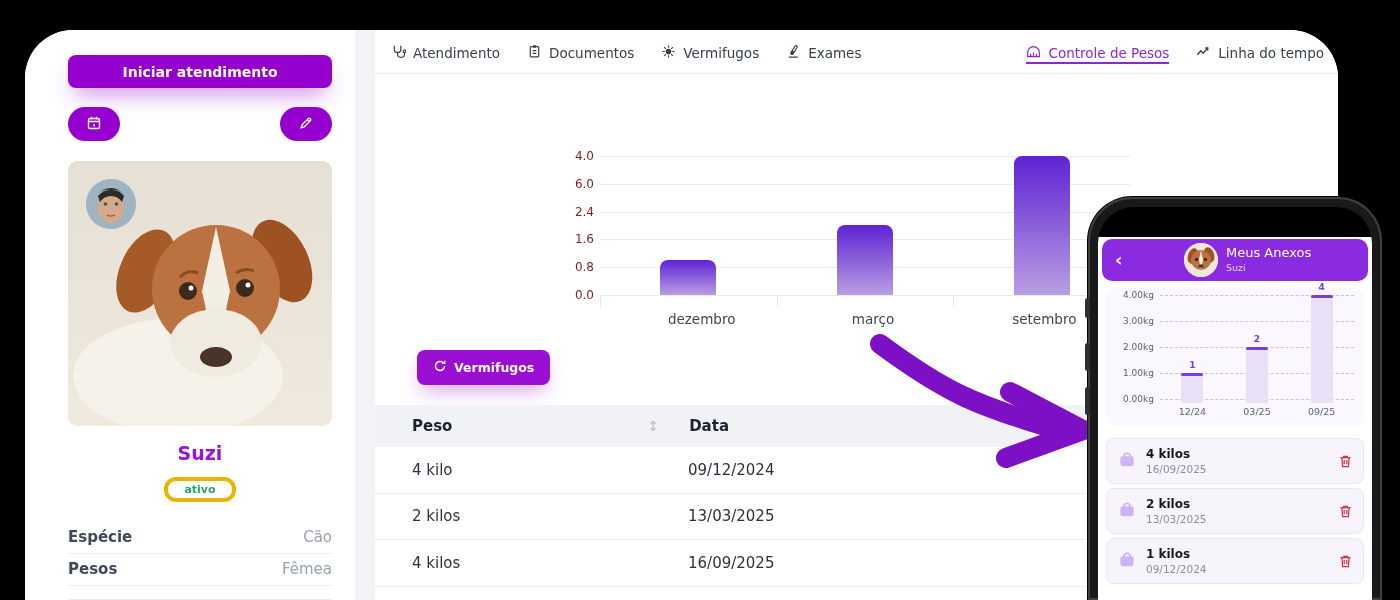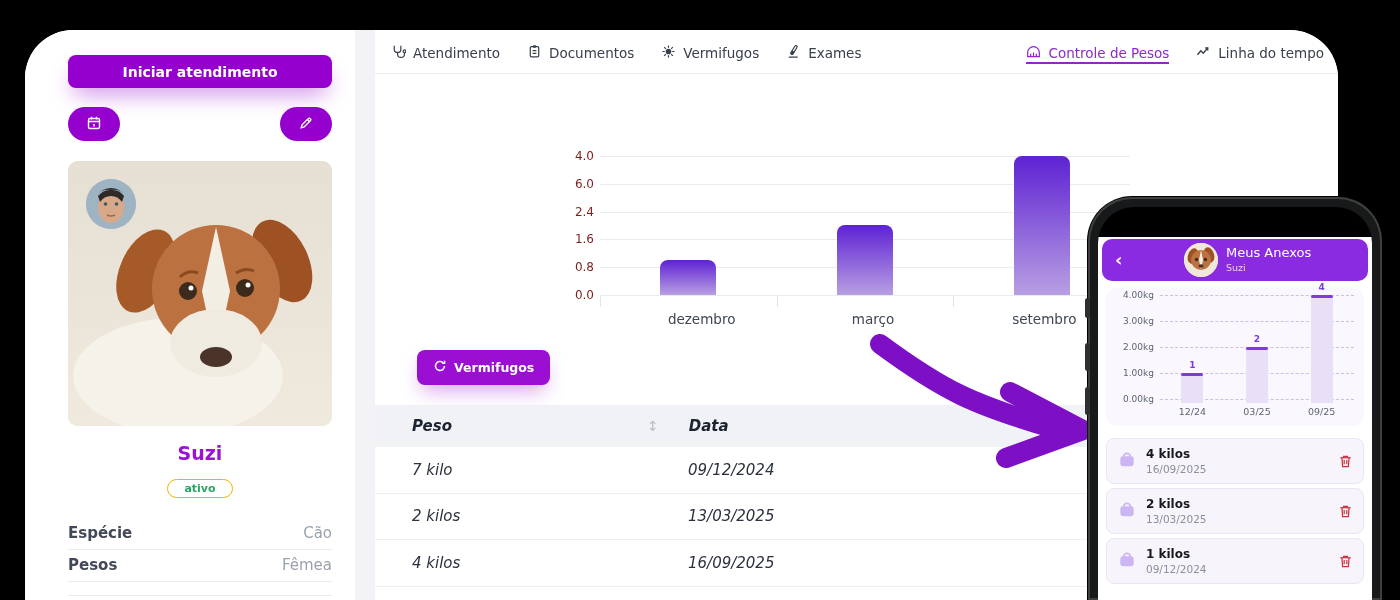--- a/index.html
+++ b/index.html
@@ -18,21 +18,21 @@
   .pill-row { margin-top:19px; display:flex; justify-content:space-between; }
   .pill-btn { width:52px; height:34px; border:none; border-radius:17px; background:#9600ce;
               color:#fff; display:flex; align-items:center; justify-content:center; cursor:pointer; }
   .pet-photo { margin-top:20px; width:264px; height:265px; border-radius:10px; overflow:hidden;
                position:relative; background:#e9e3d9; }
   .pet-photo svg { display:block; }
   .face-avatar { position:absolute; left:18px; top:18px; width:50px; height:50px; border-radius:50%;
                  overflow:hidden; background:#b9c7d1; }
   .pet-name { margin-top:16px; text-align:center; color:#9b12d4; font-size:19px; font-weight:bold; }
   .badge-wrap { margin-top:13px; text-align:center; }
-  .status-badge { display:inline-block; border:1px solid #eab308; color:#27a567; font-size:11px;
+  .status-badge { display:inline-block; border:4px solid #eab308; color:#27a567; font-size:11px;
                   font-weight:bold; border-radius:12px; padding:2px 16px; }
   .attrs { margin-top:20px; }
   .attr-row { display:flex; justify-content:space-between; align-items:center;
               padding:6px 0 7px; border-bottom:1px solid #eaeaef; }
   .attr-label { font-size:15px; font-weight:bold; color:#424857; }
   .attr-value { font-size:15px; color:#9aa2ad; }
 
   
   .gutter { width:20px; background:#f3f3f7; }
 
@@ -58,21 +58,21 @@
           background:linear-gradient(180deg,#5e22d3 0%,#b89fe2 100%); border-radius:8px 8px 0 0; }
   .dcats { position:absolute; top:calc(100% + 16px); left:16px; right:0; display:flex; }
   .dcats span { flex:1; text-align:center; font-size:13.5px; color:#3f4652; }
 
   .btn-register { position:absolute; left:42px; top:320px; height:35px; padding:0 16px;
                   border:none; border-radius:8px; background:#9b0fd2; color:#fff; font-size:12.5px;
                   font-weight:bold; display:flex; align-items:center; gap:7px; cursor:pointer;
                   box-shadow:0 10px 20px -5px rgba(155,15,210,.4); font-family:inherit; }
 
   
-  .wtable { position:absolute; left:0; right:0; top:375px;font-style:italic; }
+  .wtable { position:absolute; left:0; right:0; top:375px; }
   .thead { height:42px; background:#f1f2f6; display:flex; align-items:center; }
   .th-peso { margin-left:37px; font-size:15px; font-weight:bold; color:#1c2330; }
   .sort-ic { margin-left:195px; color:#b9bec7; font-size:14px; cursor:pointer; }
   .th-data { margin-left:30px; font-size:15px; font-weight:bold; color:#1c2330; }
   .trow { display:flex; align-items:center; height:46.5px; border-bottom:1px solid #eceef2; }
   .td-peso { margin-left:37px; width:276px; font-size:15px; color:#2b313d; }
   .td-data { font-size:15px; color:#2b313d; }
 
   
   .arrow-svg { position:absolute; left:850px; top:320px; z-index:5; pointer-events:none; }
@@ -327,21 +327,21 @@
       <span>Vermifugos</span>
     </button>
 
     <div class="wtable">
       <div class="thead">
         <span class="th-peso">Peso</span>
         <span class="sort-ic">↕</span>
         <span class="th-data">Data</span>
       </div>
       <div class="trow">
-        <span class="td-peso">7 kilo</span>
+        <span class="td-peso">4 kilo</span>
         <span class="td-data">09/12/2024</span>
       </div>
       <div class="trow">
         <span class="td-peso">2 kilos</span>
         <span class="td-data">13/03/2025</span>
       </div>
       <div class="trow">
         <span class="td-peso">4 kilos</span>
         <span class="td-data">16/09/2025</span>
       </div>

